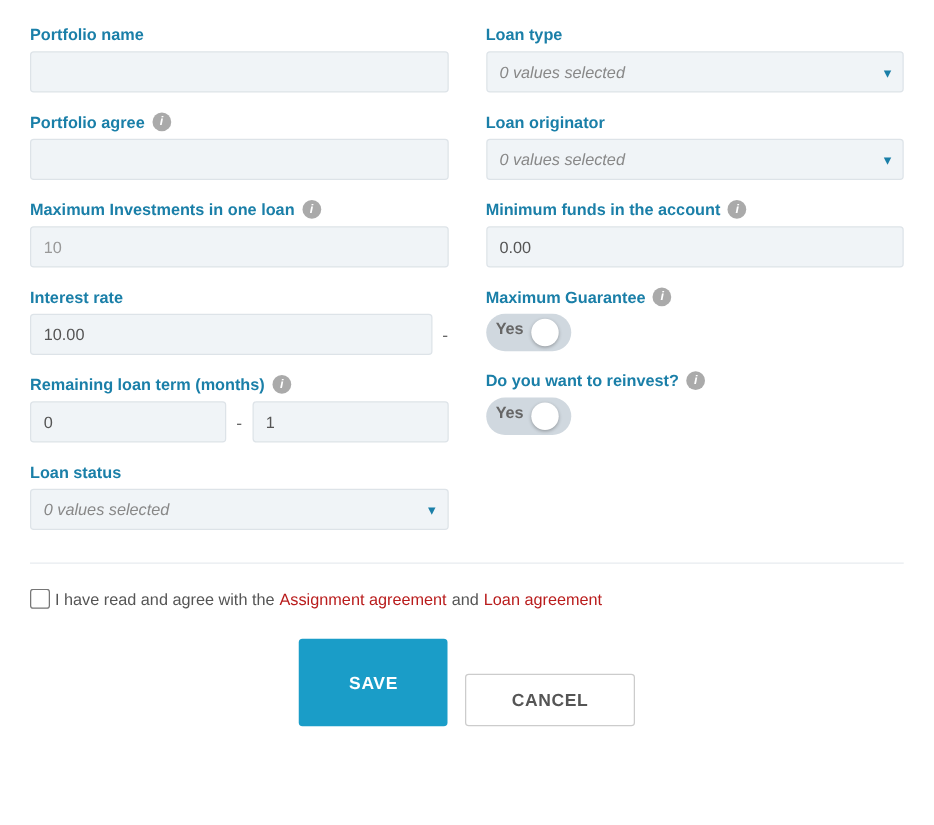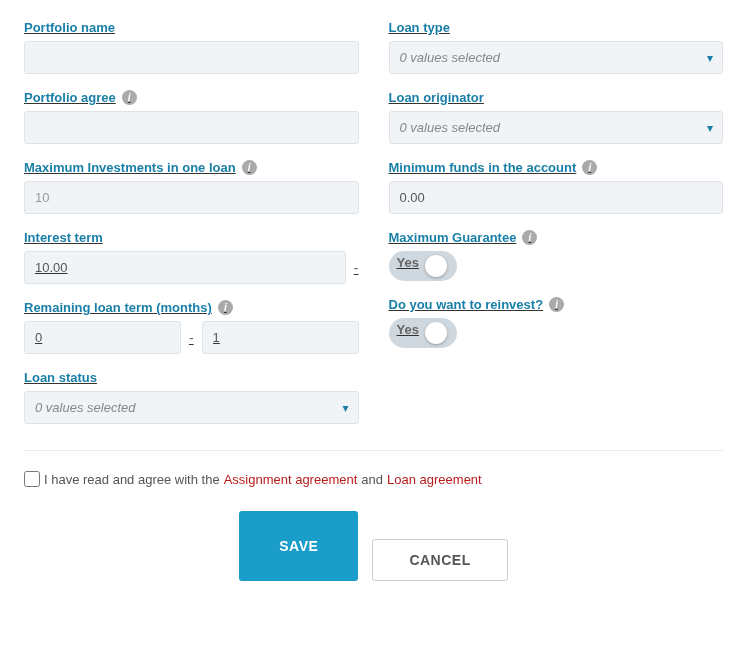--- a/index.html
+++ b/index.html
@@ -11,21 +11,20 @@
       padding: 20px 24px;
       color: #333;
     }
     .form-grid {
       display: grid;
       grid-template-columns: 1fr 1fr;
       gap: 0 30px;
     }
     .form-group {
       margin-bottom: 16px;
-      text-decoration: underline;
     }
     .form-label {
       display: flex;
       align-items: center;
       gap: 6px;
       font-size: 13px;
       font-weight: 600;
       color: #1a7fa8;
       margin-bottom: 6px;
     }
@@ -201,21 +200,21 @@
     <div class="form-group">
       <label class="form-label">
         <span>Maximum Investments in one loan</span>
         <span class="info-icon">i</span>
       </label>
       <input type="text" class="form-input" placeholder="10" style="">
     </div>
 
     <div class="form-group">
       <label class="form-label">
-        <span>Interest term</span>
+        <span>Interest rate</span>
       </label>
       <div class="range-group">
         <input type="text" class="form-input" value="10.00" style="">
         <span class="range-separator">-</span>
       </div>
     </div>
 
     <div class="form-group">
       <label class="form-label">
         <span>Remaining loan term (months)</span>

